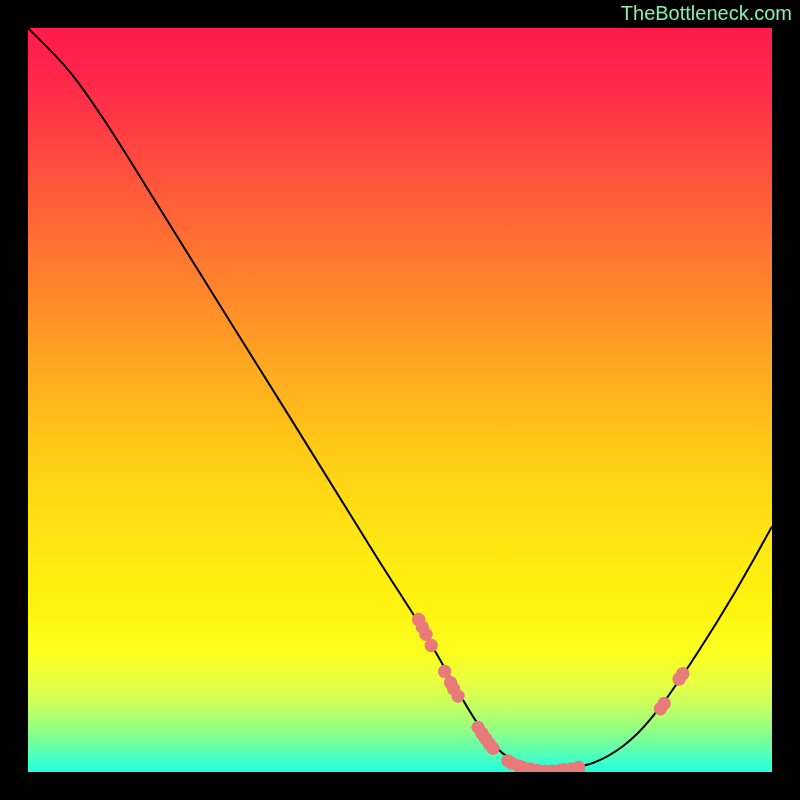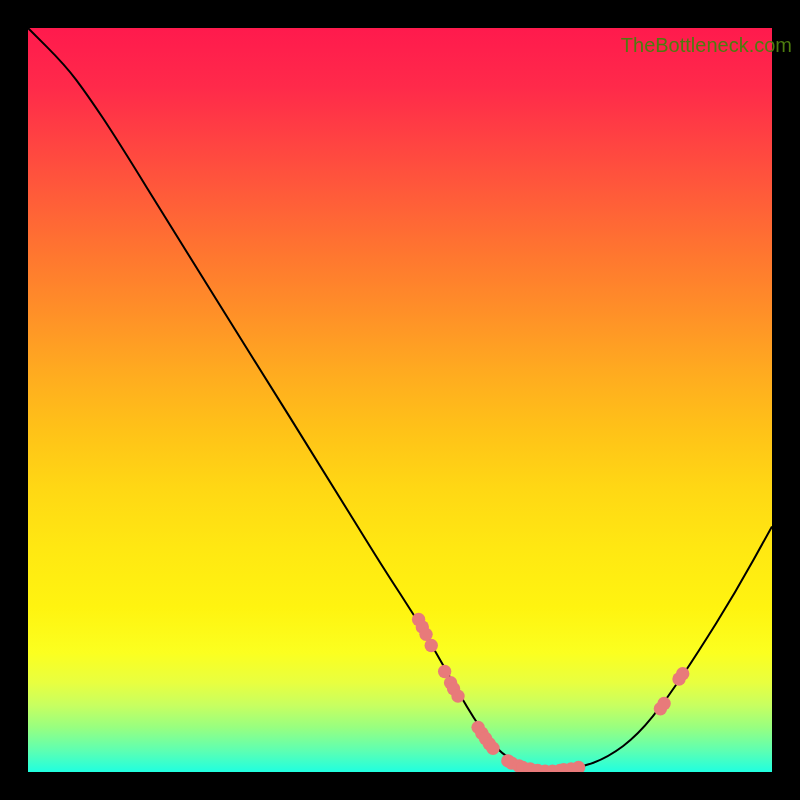--- a/index.html
+++ b/index.html
@@ -7,25 +7,24 @@
     width: 800px;
     height: 800px;
     background: #000;
     position: relative;
     font-family: Arial, sans-serif;
   }
   .watermark {
     position: absolute;
     top: 2px;
     right: 8px;
-    color: #4d7c0f;
+    color: #86efac;
     font-size: 20px;
     font-weight: 500;
     z-index: 10;
-    margin-top: 32px;
   }
   .plot-area {
     position: absolute;
     left: 28px;
     top: 28px;
     width: 744px;
     height: 744px;
     overflow: hidden;
   }
   .gradient-bg {

